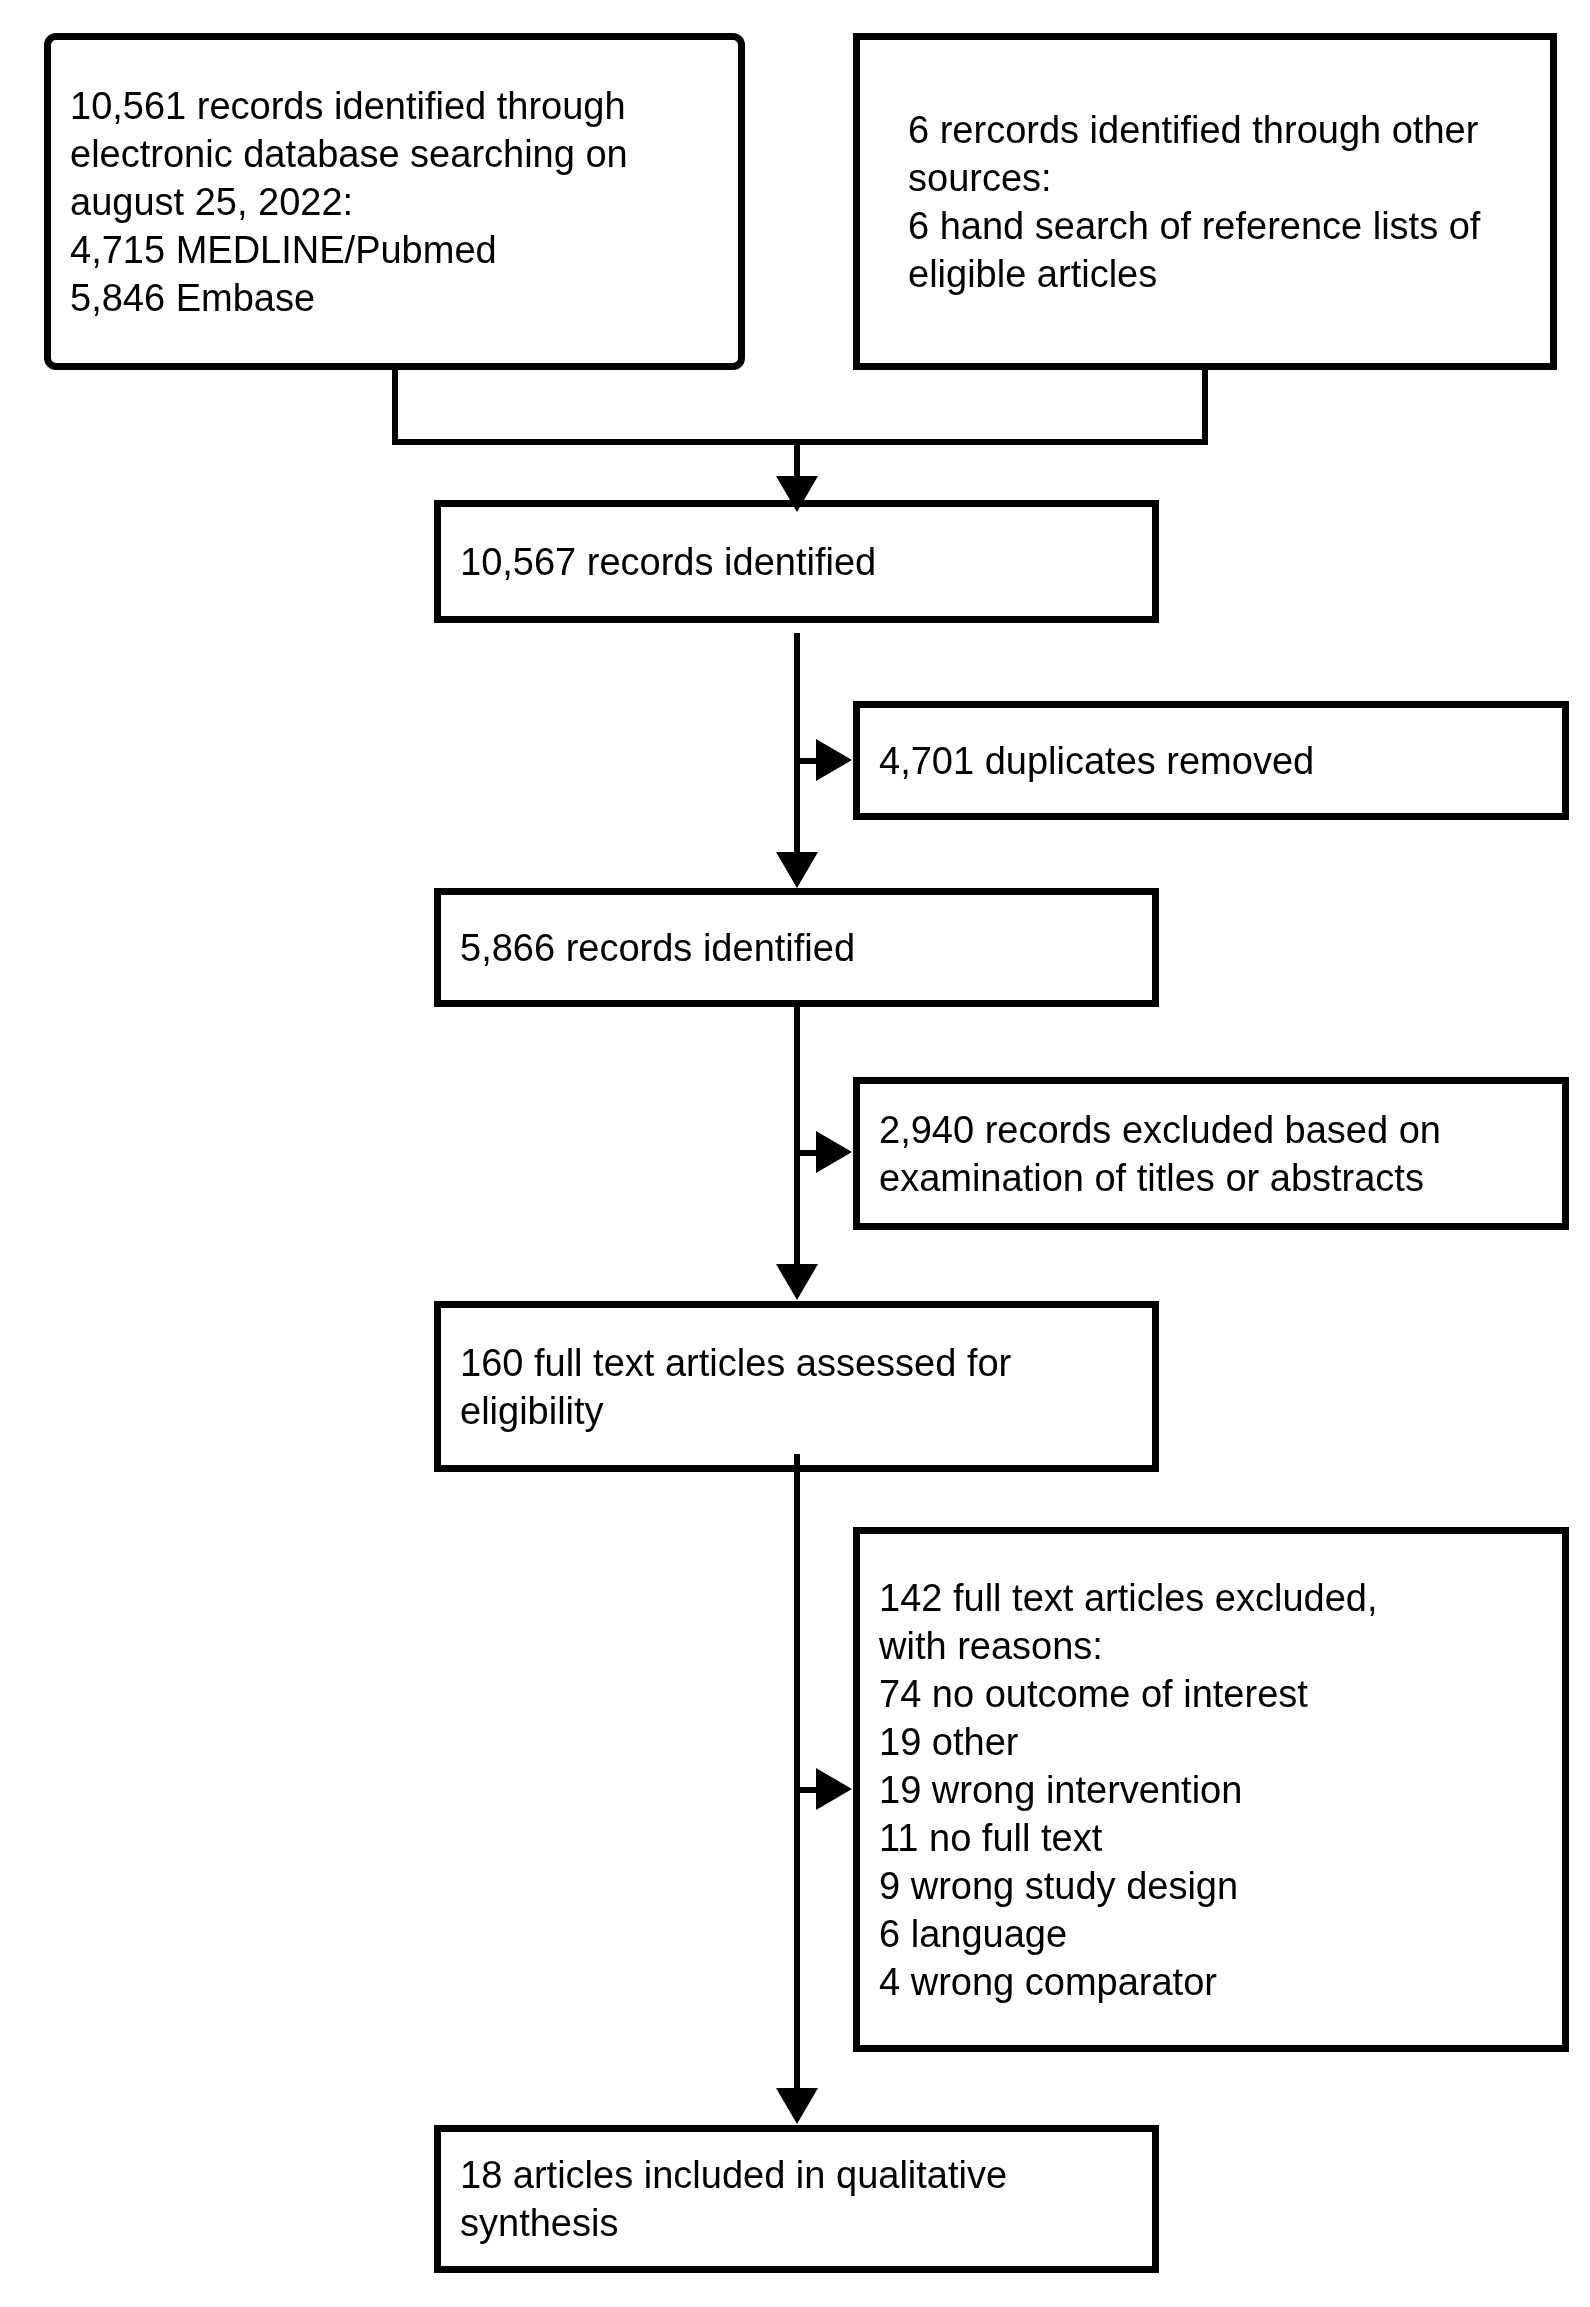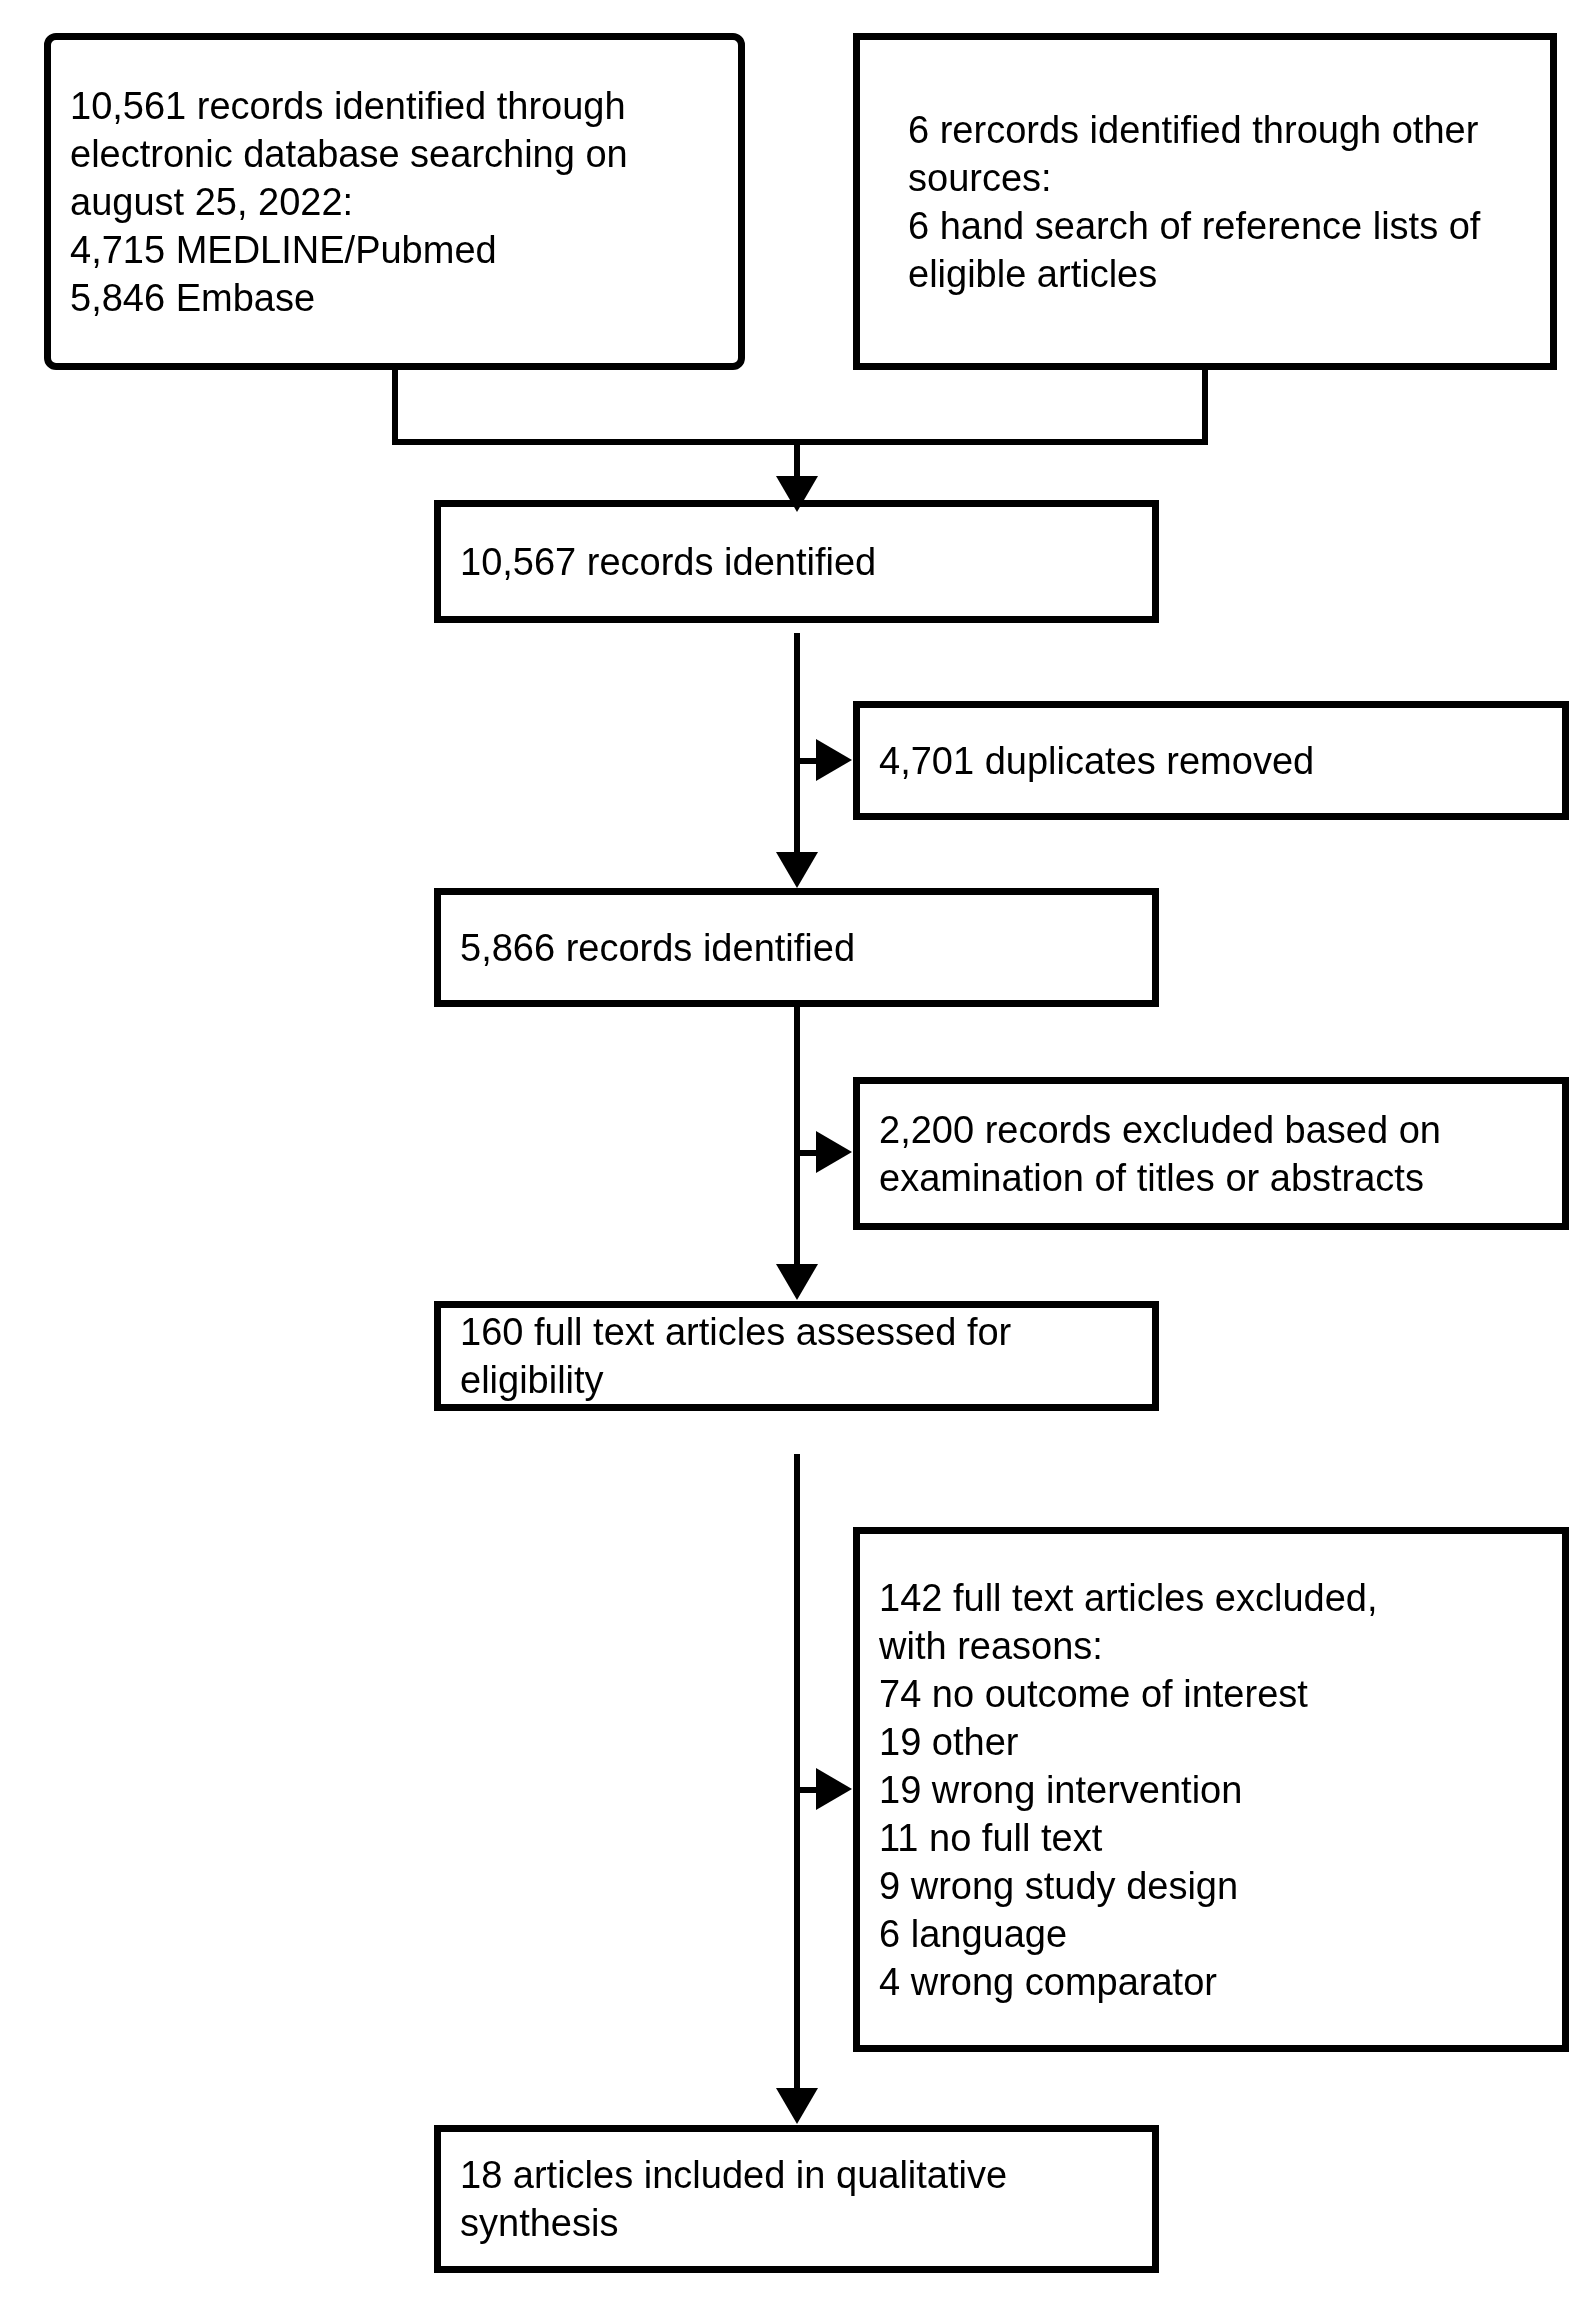--- a/index.html
+++ b/index.html
@@ -54,21 +54,21 @@
     border-left: 36px solid var(--line);
   }
 
   
   #b1 { left: 44px;   top: 33px;   width: 701px; height: 337px; border-radius: 12px; }
   #b2 { left: 853px; top: 33px;   width: 704px; height: 337px; padding-left: 48px; }
   #b3 { left: 434px;  top: 500px;  width: 725px; height: 123px; }
   #b4 { left: 853px; top: 701px; width: 716px; height: 119px; }
   #b5 { left: 434px;  top: 888px; width: 725px; height: 119px; }
   #b6 { left: 853px; top: 1077px; width: 716px; height: 153px; }
-  #b7 { left: 434px;  top: 1301px; width: 725px; height: 110px; }
+  #b7 { left: 434px;  top: 1301px; width: 725px; height: 171px; }
   #b8 { left: 853px; top: 1527px; width: 716px; height: 525px; }
   #b9 { left: 434px;  top: 2125px; width: 725px; height: 148px; }
 
   
   #c-b1-down   { left: 392px;  top: 368px;  width: 5.7px;    height: 76px; }
   #c-b2-down   { left: 1202px; top: 368px;  width: 5.7px;    height: 76px; }
   #c-merge-h   { left: 392px;  top: 439px;  width: 816px; height: 5.7px;   }
   #c-merge-v   { left: 794px; top: 443px;  width: 5.7px;    height: 34px;  }
   #a-into-b3   { left: 776px; top: 476px;  }
   #c-b3-b5     { left: 794px; top: 633px; width: 5.7px;    height: 219px; }
@@ -94,21 +94,21 @@
 august 25, 2022:
 4,715 MEDLINE/Pubmed
 5,846 Embase</div>
   <div class="box" id="b2">6 rercords identified through other
 sources:
 6 hand search of reference lists of
 eligible articles</div>
   <div class="box" id="b3">10,567 records identified</div>
   <div class="box" id="b4">4,701 duplicates removed</div>
   <div class="box" id="b5">5,866 records identified</div>
-  <div class="box" id="b6">2,200 records excluded based on
+  <div class="box" id="b6">2,940 records excluded based on
 examination of titles or abstracts</div>
   <div class="box" id="b7">160 full text articles assessed for
 eligibility</div>
   <div class="box" id="b8">142 full text articles excluded,
 with reasons:
 74 no outcome of interest
 19 other
 19 wrong intervention
 11 no full text
 9 wrong study design

